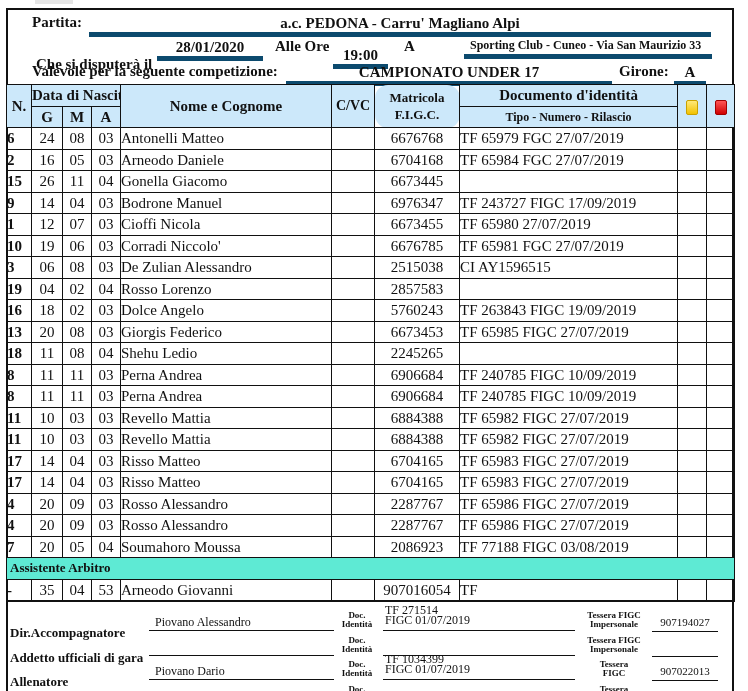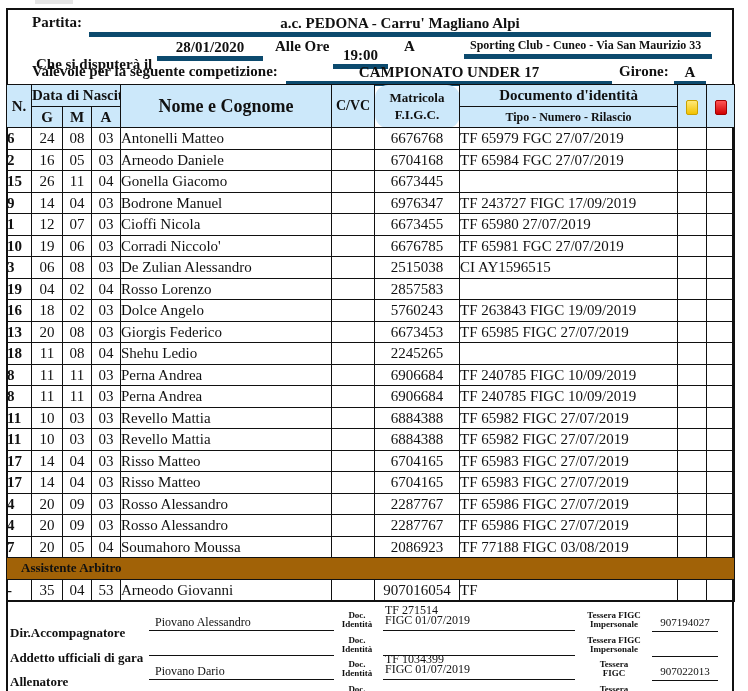--- a/index.html
+++ b/index.html
@@ -16,21 +16,21 @@
   table.roster th { background:#cce8fa; font-weight:bold; }
   th.n { font-size:16px; }
   th.sub { font-size:12px; height:14px; line-height:14px; }
   th.dn { font-size:12px; height:15px; line-height:14px; }
   th.doc { font-size:13px; }
   td.num { font-weight:bold; padding-left:3px; }
   td.g, td.m, td.a { text-align:center; font-size:16px; }
   td.name { padding-left:18px; font-size:13px; }
   td.mat { text-align:center; font-size:16px; }
   td.doc { padding-left:3px; font-size:9.5px; }
-  tr.section td { background:#a16207; font-weight:bold; font-size:13px; padding-left:14px; }
+  tr.section td { background:#5eead4; font-weight:bold; font-size:13px; padding-left:3px; }
   tr.thick td { border-bottom:2px solid #111; }
   .card { display:inline-block; width:10px; height:13px; border-radius:2px; vertical-align:middle; }
   .card.yellow { background:linear-gradient(#ffe97a,#f2c200); border:1px solid #c9a100; }
   .card.red { background:linear-gradient(#ff5555,#d00000); border:1px solid #a00000; }
 
   .staff { position:absolute; left:6px; width:728px; height:24px; }
   .staff .role { position:absolute; left:4px; top:3px; font-weight:bold; font-size:13px;margin-top:11px; }
   .staff .pname { position:absolute; left:143px; top:0; width:185px; height:20px; border-bottom:1px solid #111; font-size:12px; line-height:22px; padding-left:6px; box-sizing:border-box; }
   .staff .doclbl { position:absolute; left:330px; top:0; width:42px; font-weight:bold; font-size:9px; line-height:9px; text-align:center; }
   .staff .docval { position:absolute; left:377px; top:-6px; width:192px; height:26px; border-bottom:1px solid #111; font-size:12px; line-height:10px; padding-left:2px; box-sizing:border-box; }
@@ -68,21 +68,21 @@
       <col style="width:43px">
       <col style="width:85px">
       <col style="width:218px">
     <col style="width:29px">
       <col style="width:28px">
   </colgroup>
   <thead>
     <tr>
       <th rowspan="2" class="n">N.</th>
       <th colspan="3" class="dn">Data di Nascita</th>
-      <th rowspan="2" style="font-size:18px;">Nome e Cognome</th>
+      <th rowspan="2" style="font-size:15px;">Nome e Cognome</th>
       <th rowspan="2" style="font-size:14px;">C/VC</th>
       <th rowspan="2" style="font-size:13px;line-height:17px;border-radius:13px;">
         <span>Matricola</span><br>
         <span>F.I.G.C.</span>
       </th>
       <th class="doc">Documento d'identità</th>
       <th rowspan="2"><span class="card yellow"></span></th>
       <th rowspan="2"><span class="card red"></span></th>
     </tr>
     <tr class="thick">

